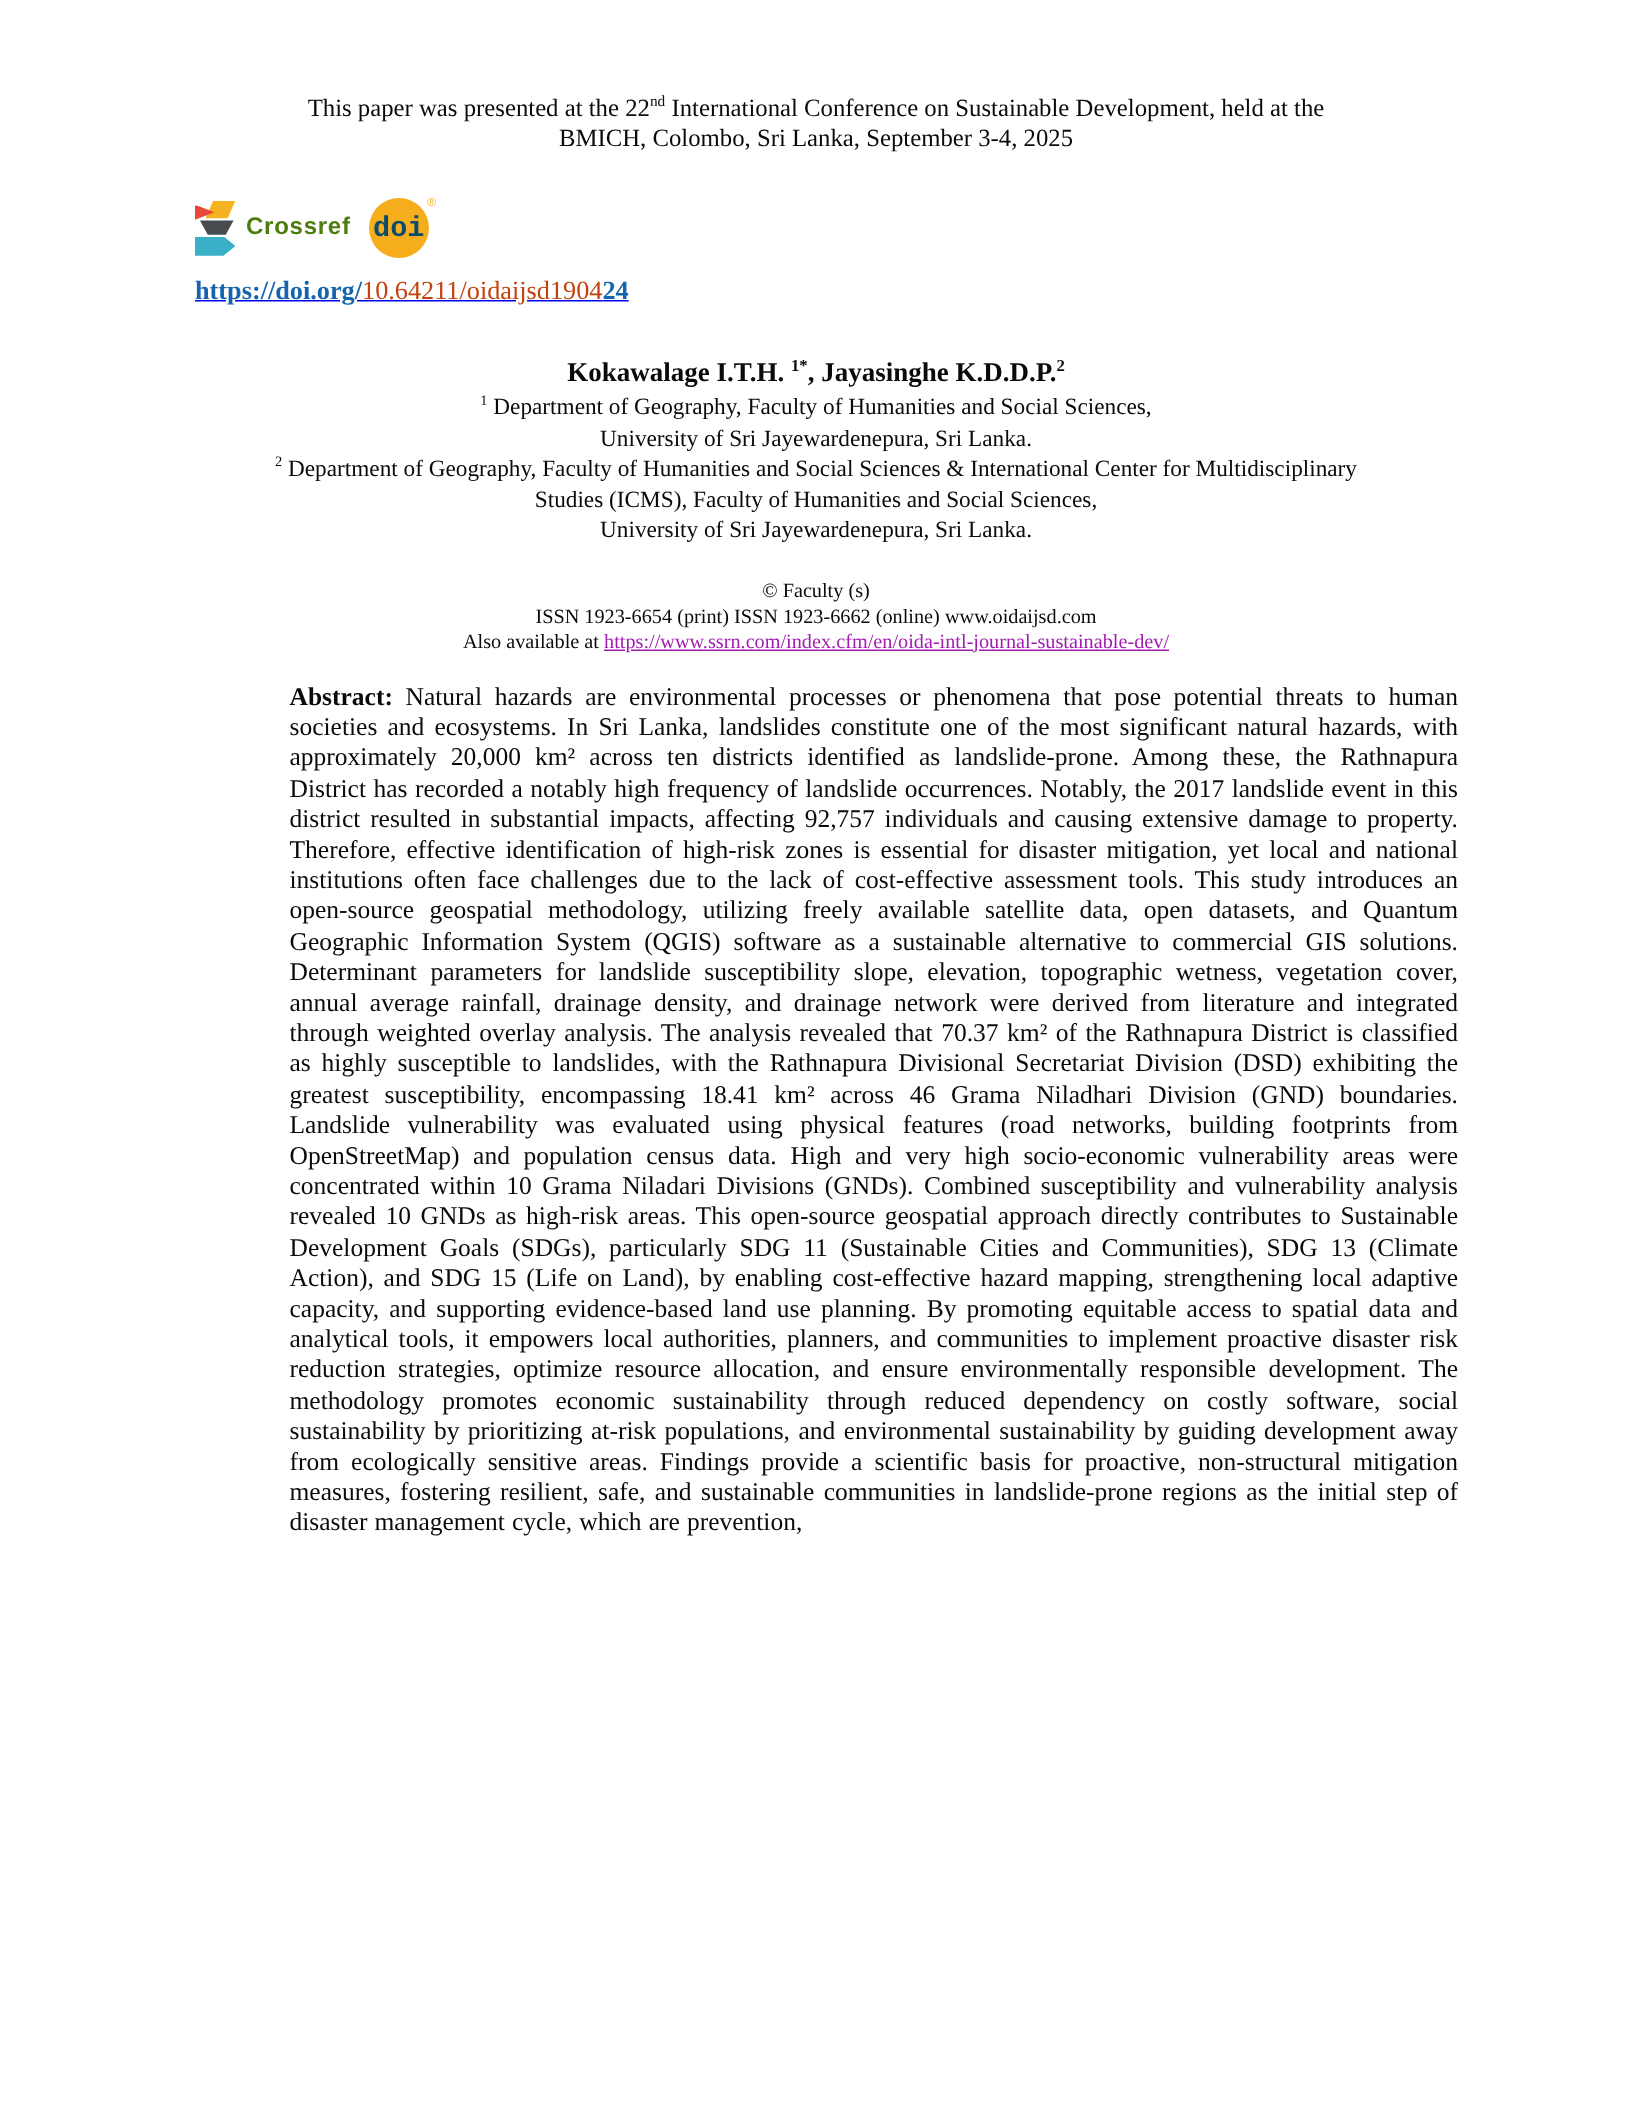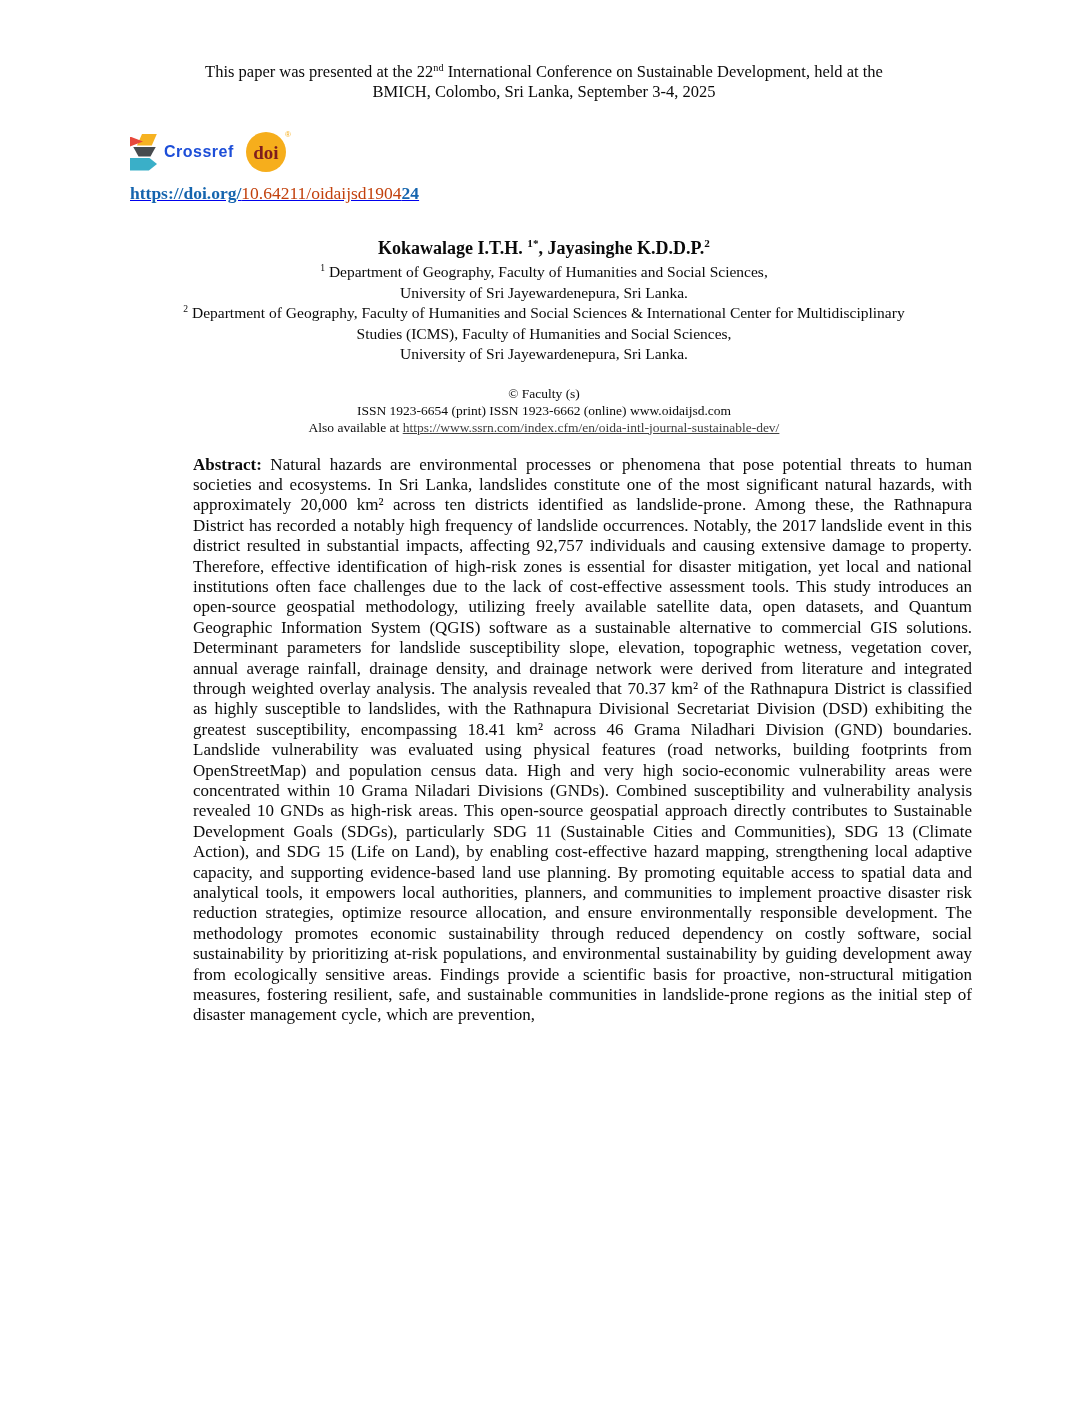--- a/index.html
+++ b/index.html
@@ -36,36 +36,36 @@
   .cr-icon { position: relative; width: 27px; height: 37px; flex: none; }
   .cr-icon i { position: absolute; display: block; }
   .cr-red    { left: 0;   top: 3px;  width: 13px; height: 10px; background: #E8483B; clip-path: polygon(0 0, 100% 50%, 0 100%); }
   .cr-yellow { left: 7px; top: 0;    width: 20px; height: 12px; background: #F6B221; clip-path: polygon(26% 0, 100% 0, 74% 100%, 0 100%); }
   .cr-dark   { left: 3px; top: 13px; width: 23px; height: 10px; background: #474B4E; clip-path: polygon(0 0, 100% 0, 76% 100%, 24% 100%); }
   .cr-teal   { left: 0;   top: 24px; width: 27px; height: 13px; background: #3AAFC8; clip-path: polygon(0 0, 70% 0, 100% 50%, 70% 100%, 0 100%); }
   .crossref-word {
     font-family: "Liberation Sans", sans-serif;
     font-size: 16px;
     font-weight: 600;
-    color: #1d4ed8;
+    color: #4d7c0f;
     letter-spacing: 0.5px;
   }
   .doi-badge {
     position: relative;
     width: 40px; height: 40px;
     border-radius: 50%;
     background: #F6AE1C;
     display: flex; align-items: center; justify-content: center;
     flex: none;
   }
   .doi-badge .doi-text {
-    font-family: Liberation Serif, serif;
+    font-family: Liberation Mono, monospace;
     font-weight: 700;
     font-size: 19px;
-    color: #7f1d1d;
+    color: #0c4a6e;
     line-height: 1;
   }
   .doi-reg {
     position: absolute;
     top: -2px; right: -5px;
     font-size: 8px;
     color: #F6AE1C;
     font-family: "Liberation Sans", sans-serif;
   }
 
@@ -108,21 +108,21 @@
   .corresponding { font-weight: 700; }
 
   
   .imprint {
     margin-top: 20px;
     text-align: center;
     font-size: 13.5px;
     line-height: 17px;
   }
   .imprint .i-line { display: block; }
-  .imprint a { color: #404040; text-decoration: underline; }
+  .imprint a { color: #a21caf; text-decoration: underline; }
 
   
   .abstract {
     margin: 19px 116px 0 193px;
     text-align: justify;
     font-size: 17px;
     line-height: 20.4px;
     word-spacing: 0.5px;
   }
   .abstract-label { font-weight: 700; }

